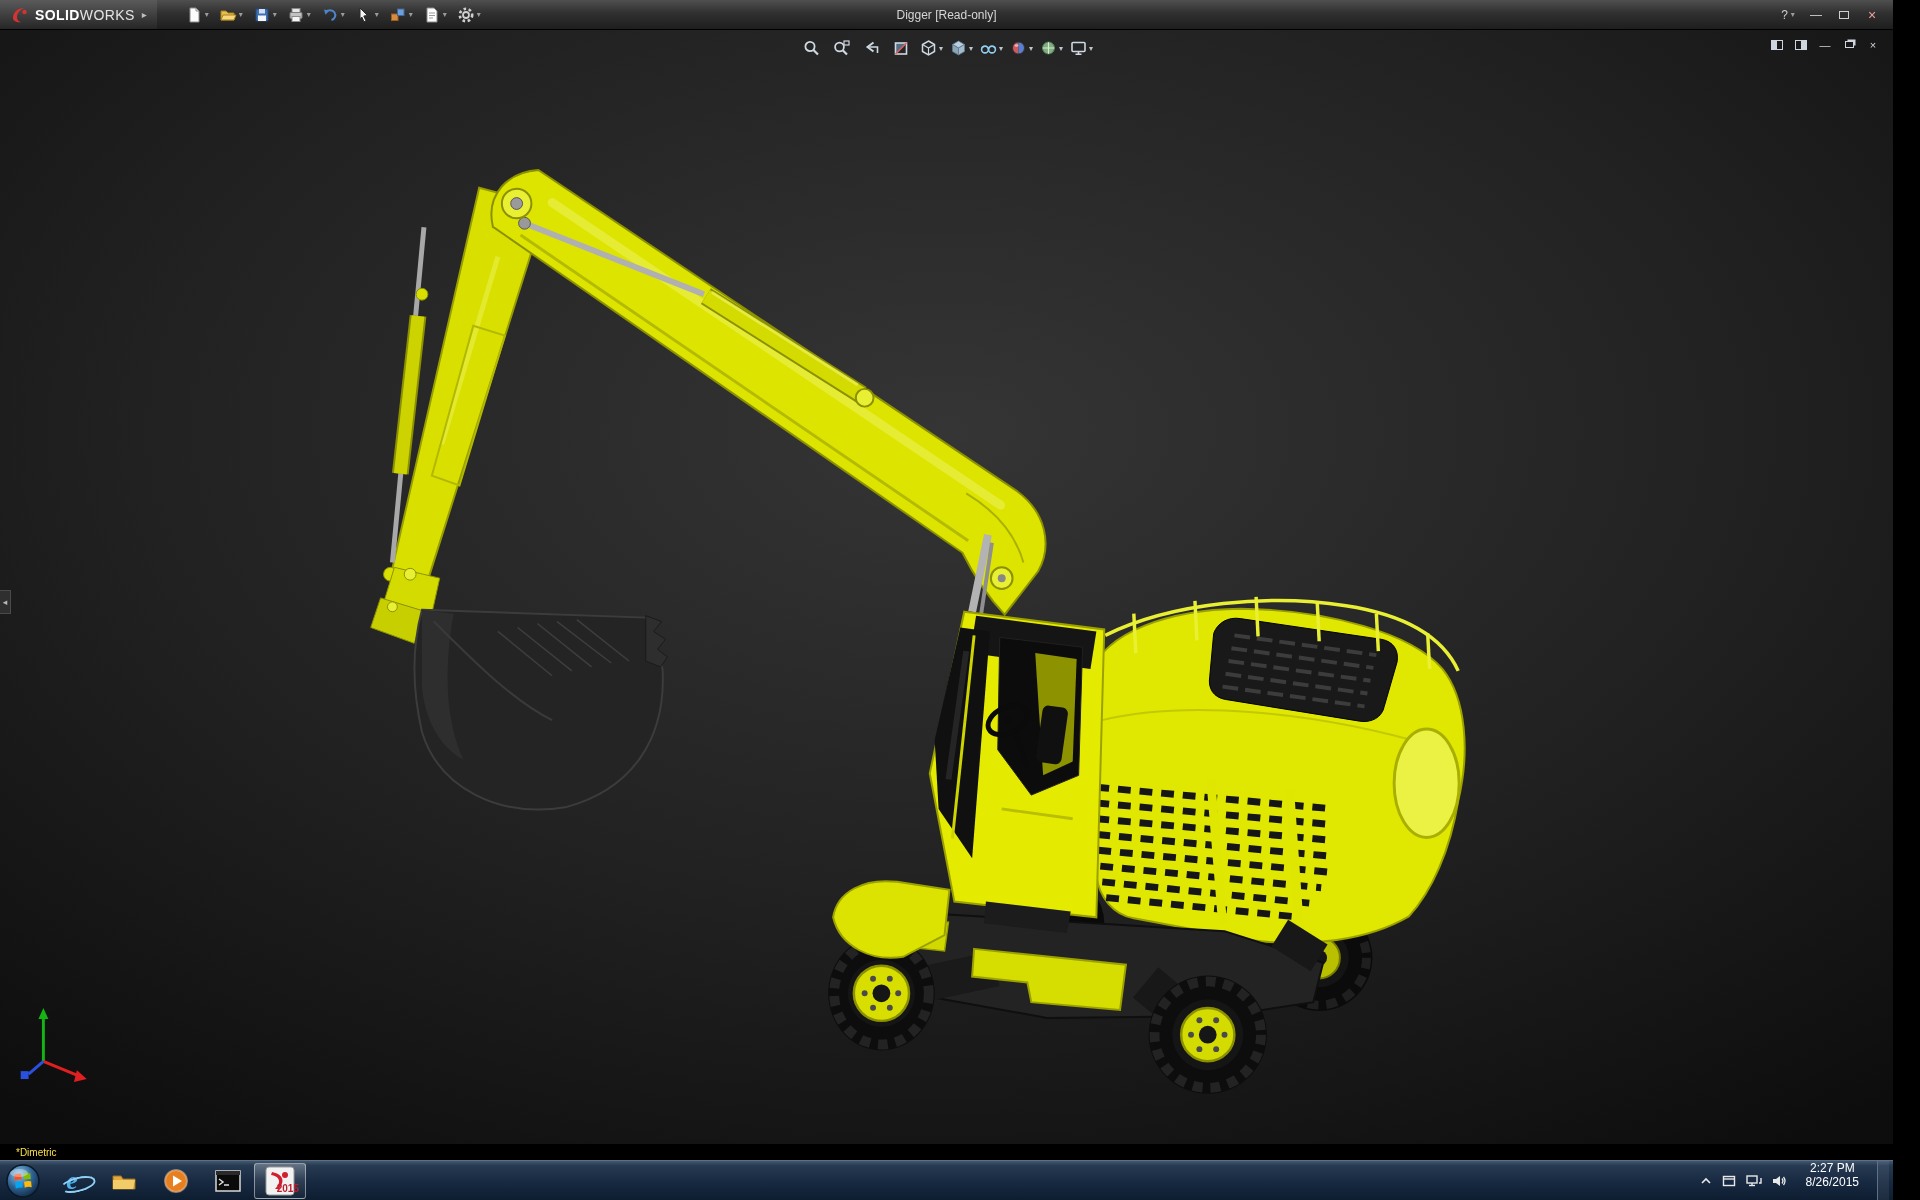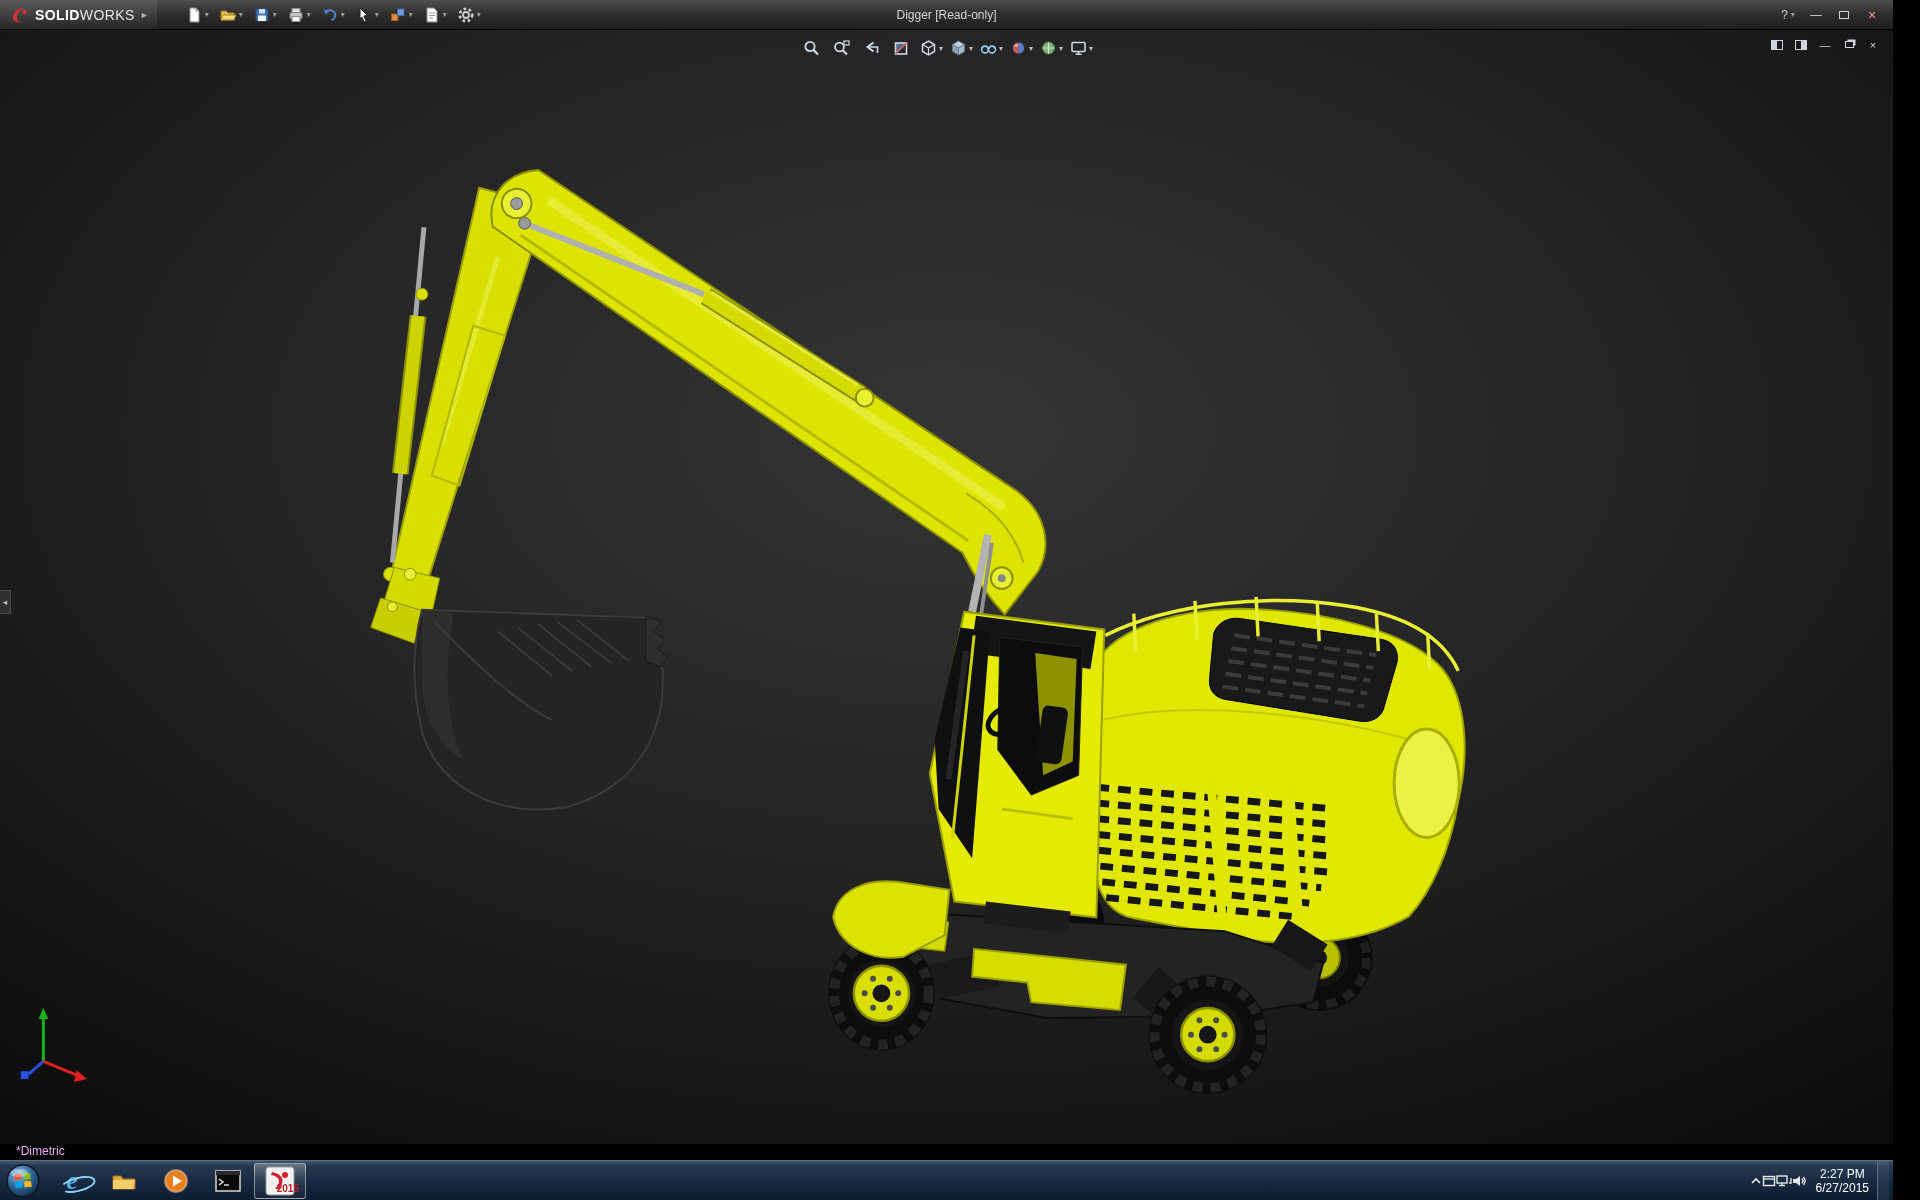--- a/index.html
+++ b/index.html
@@ -40,37 +40,37 @@
   .doc-controls{position:absolute;top:6px;right:10px;display:flex;align-items:center;gap:4px;z-index:5}
   .dbtn{width:20px;height:17px;display:flex;align-items:center;justify-content:center;
     color:#cfd6dd;font-size:11px;background:transparent;border:0;cursor:pointer}
   .pane-glyph{display:inline-block;width:12px;height:10px;border:1px solid #cfd6dd;position:relative}
   .pane-glyph.right::after{content:"";position:absolute;right:0;top:0;width:5px;height:8px;background:#cfd6dd}
   .pane-glyph.left::after{content:"";position:absolute;left:0;top:0;width:5px;height:8px;background:#cfd6dd}
   .restore-glyph{display:inline-block;width:9px;height:7px;border:1px solid #cfd6dd;box-shadow:2px -2px 0 -0.5px #cfd6dd}
   .edge-tab{position:absolute;left:0;top:560px;width:11px;height:24px;background:#2f2f2f;
     color:#b8b8b8;font-size:9px;display:flex;align-items:center;justify-content:center;
     border:1px solid #4a4a4a;border-left:0;cursor:pointer;z-index:5}
-  .view-label{position:absolute;left:16px;bottom:2px;color:#f0abfc;font-size:12px;z-index:5}
+  .view-label{position:absolute;left:16px;bottom:2px;color:#fde047;font-size:10px;z-index:5}
 
   
   .taskbar{flex:0 0 40px;height:40px;display:flex;align-items:center;position:relative;
     background:linear-gradient(#43586f,#263a52 12%,#172941 55%,#0e1d30);
     border-top:1px solid #5c7188}
   .start-btn{width:46px;height:40px;display:flex;align-items:center;justify-content:center;
     background:transparent;border:0;cursor:pointer}
   .tbtn{width:52px;height:40px;display:flex;align-items:center;justify-content:center;
     background:transparent;border:0;cursor:pointer;position:relative}
   .tbtn.active{background:linear-gradient(rgba(255,255,255,.28),rgba(255,255,255,.10) 45%,rgba(255,255,255,.03));
     border:1px solid rgba(255,255,255,.45);border-radius:3px;height:36px}
   .ie-icon{position:relative;font:italic bold 26px "Liberation Serif",serif;color:#4fb2ec;line-height:1}
   .ie-icon::after{content:"";position:absolute;left:-6px;top:9px;width:32px;height:11px;
     border:2px solid #8fd0f4;border-left-color:transparent;border-radius:50%;transform:rotate(-14deg)}
   .sw-year{position:absolute;right:6px;bottom:4px;color:#c01d2c;font-size:10px;font-weight:bold}
-  .tray{margin-left:auto;display:flex;align-items:center;gap:0;padding-right:4px}
+  .tray{margin-left:auto;display:flex;gap:10px;padding-right:4px}
   .traybtn{background:transparent;border:0;cursor:pointer;display:flex;align-items:center;justify-content:center}
   .clock{color:#fff;font-size:12px;line-height:14px;text-align:center;padding:0 8px;cursor:pointer}
   .show-desktop{width:12px;height:40px;border-left:1px solid #5c7188;background:rgba(255,255,255,.07);cursor:pointer}
 </style>
 </head>
 <body>
 
 <div class="screen">
 
   <header class="titlebar">
@@ -520,18 +520,18 @@
         </svg>
       </button>
       <button class="traybtn">
         <svg width="16" height="14">
           <polygon points="1,5 4,5 8,2 8,12 4,9 1,9" fill="#e8e8e8"></polygon>
           <path d="M10,4.5 Q12,7 10,9.5 M11.5,3 Q14.5,7 11.5,11" fill="none" stroke="#e8e8e8" stroke-width="1.3"></path>
         </svg>
       </button>
       <div class="clock">
         <div>2:27 PM</div>
-        <div>6/27/2015</div>
+        <div>8/26/2015</div>
       </div>
       <div class="show-desktop"></div>
     </div>
   </footer>
 </div>
 
 </body></html>

